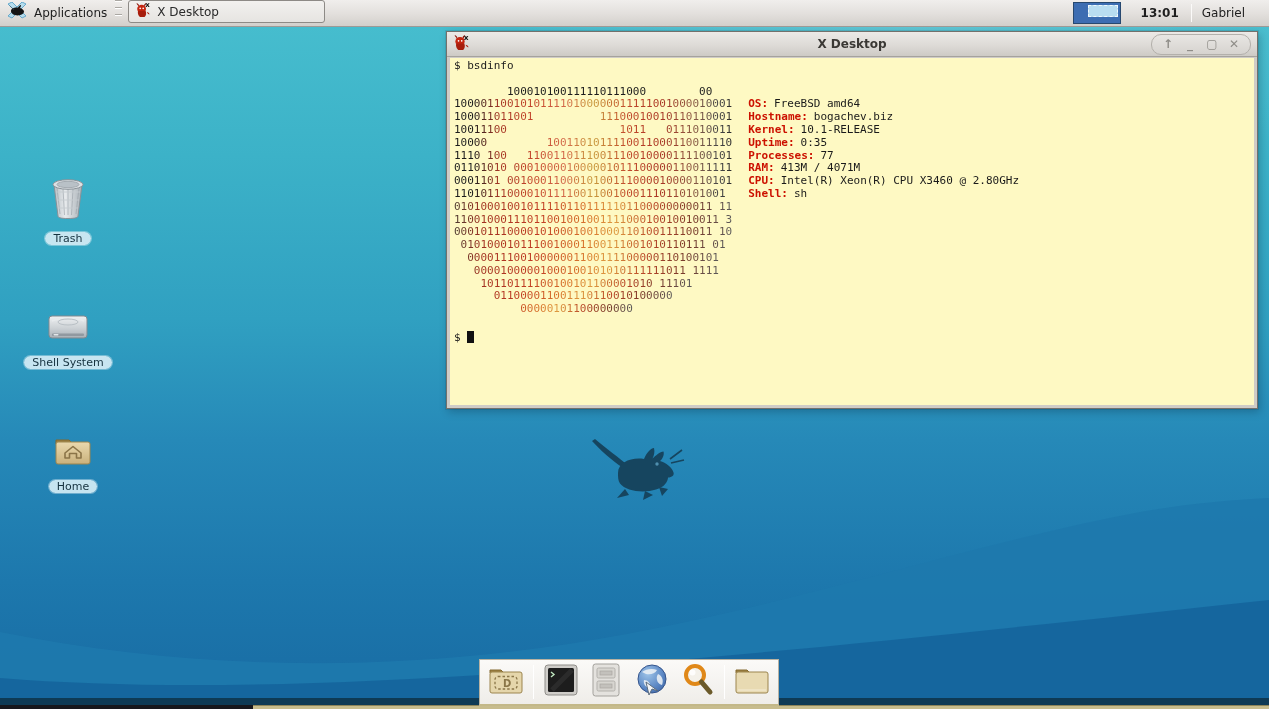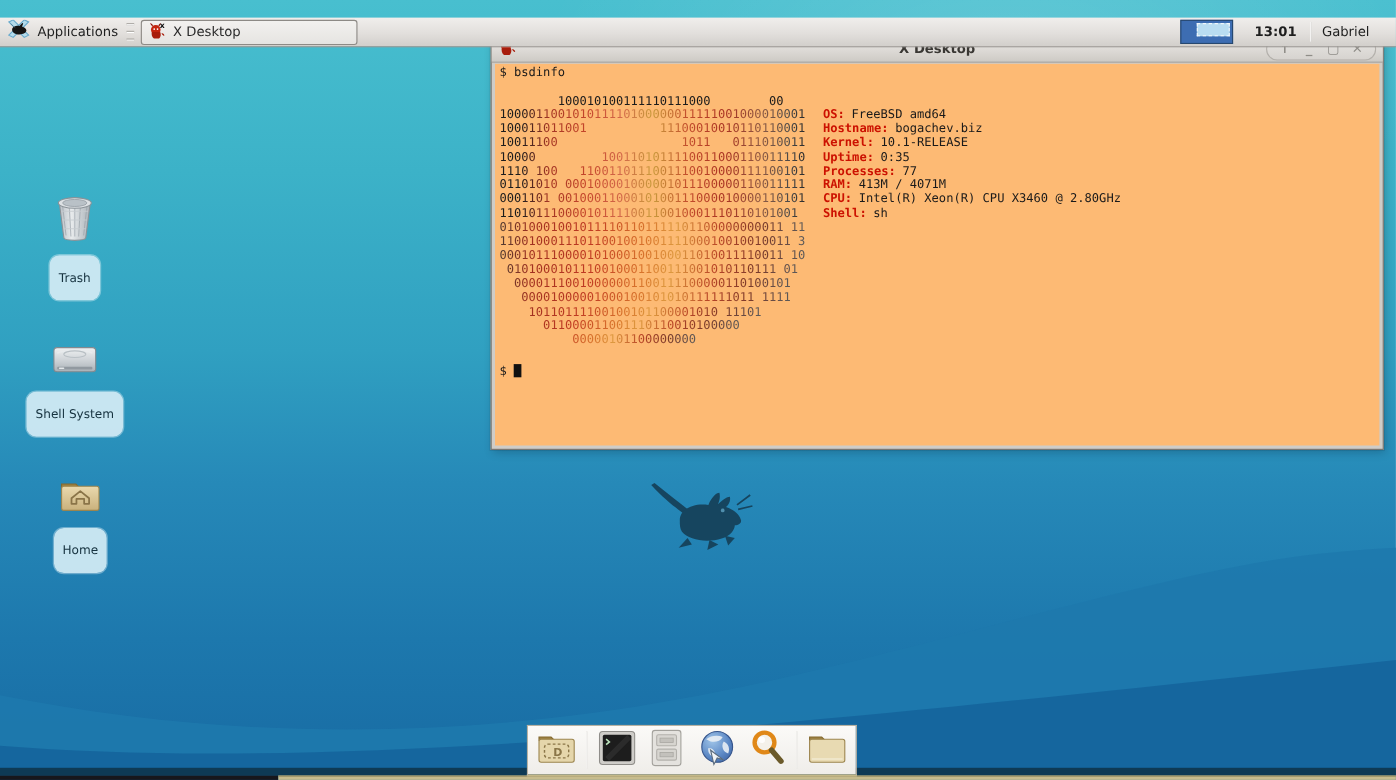--- a/index.html
+++ b/index.html
@@ -3,56 +3,56 @@
 <meta charset="utf-8">
 <style>
   * { margin:0; padding:0; box-sizing:border-box; }
   body { font-family:"DejaVu Sans", sans-serif; }
   .screen { position:relative; width:1269px; height:709px; overflow:hidden; background:linear-gradient(180deg,#48bfcf 0%,#3cb2c8 22%,#30a0c1 45%,#2689b8 62%,#1d78ad 82%,#186ba3 100%); }
   .wp-overlay { position:absolute; inset:0; z-index:1; pointer-events:none;
     background:radial-gradient(ellipse 700px 300px at 72% 6%, rgba(255,255,255,0.14), rgba(255,255,255,0) 60%); }
   svg.waves { position:absolute; inset:0; z-index:1; }
 
   
-  .panel { position:absolute; left:0; top:16px; width:100%; height:27px; z-index:10;
+  .panel { position:absolute; left:0; top:0; width:100%; height:27px; z-index:10;
     background:linear-gradient(180deg,#f0eeec 0%,#e2dfdc 55%,#d2cfcb 100%);
-    border-bottom:1px solid #9d9a96; display:flex; align-items:center; }
+    border-bottom:1px solid #9d9a96; display:flex; }
   .apps-btn { display:flex; align-items:center; gap:6px; padding:0 8px 0 6px; height:100%; cursor:default; }
   .apps-btn span.lbl { font-size:12px; color:#1e1e1e; }
   .grip { width:7px; height:16px; display:flex; flex-direction:column; justify-content:space-between; margin-right:4px; }
   .grip i { display:block; height:2px; background:#aaa7a2; border-bottom:1px solid #fff; }
   .task-btn { display:flex; align-items:center; gap:6px; width:197px; height:23px; margin-left:2px; padding:0 6px;
     background:linear-gradient(180deg,#f2f1ef 0%,#e6e4e1 100%); border:1px solid #8d8a86; border-radius:3px; }
   .task-btn span { font-size:12px; color:#2a2a2a; white-space:nowrap; overflow:hidden; }
   .panel-right { margin-left:auto; display:flex; align-items:center; height:100%; }
   .pager { width:48px; height:22px; background:#3d6db2; border:1px solid #27486f; position:relative; margin-right:10px; }
   .pager .mini-win { position:absolute; right:2px; top:2px; width:30px; height:12px; background:#b9ddf1; border:1px dashed #f2f8fb; }
   .clock { font-size:12px; color:#1e1e1e; padding:0 10px;font-weight:bold; }
   .vsep { width:1px; height:18px; background:#aba8a3; border-right:1px solid #fbfaf9; margin:0 2px; }
   .user { font-size:12px; color:#1e1e1e; padding:0 24px 0 8px; }
 
   
   .desk-icon { position:absolute; width:96px; display:flex; flex-direction:column; align-items:center; z-index:3; }
-  .desk-icon .pill { margin-top:6px; background:rgba(208,233,243,0.95); border-radius:9px; padding:14px 8px;
+  .desk-icon .pill { margin-top:6px; background:rgba(208,233,243,0.95); border-radius:9px; padding:0 8px;
     font-size:11px; color:#16323f; box-shadow:0 0 0 1px rgba(255,255,255,0.35); white-space:nowrap; }
 
   
   .mouse-logo { position:absolute; left:588px; top:436px; z-index:2; }
 
   
   .window { position:absolute; left:446px; top:31px; width:812px; height:378px; z-index:5;
     background:#cfccc7; border:1px solid #73716c; box-shadow:0 0 0 1px rgba(0,0,0,0.08), 2px 3px 8px rgba(0,20,40,0.25); }
   .titlebar { height:25px; background:linear-gradient(180deg,#eceae7 0%,#dcd9d5 60%,#cdcac5 100%);
     border-bottom:1px solid #a5a29d; display:flex; align-items:center; padding:0 6px; position:relative; }
   .titlebar .title { position:absolute; left:0; right:0; text-align:center; font-size:12px; font-weight:bold; color:#3a3834; }
   .win-controls { margin-left:auto; display:flex; align-items:center; gap:4px; background:linear-gradient(180deg,#e8e6e3,#d6d3cf);
     border:1px solid #b3b0ab; border-radius:10px; padding:1px 7px; z-index:1; }
   .win-btn { width:18px; height:17px; display:flex; align-items:center; justify-content:center;
     font-size:12px; font-weight:bold; color:#8f8d88; cursor:default; }
-  .term { position:absolute; left:3px; right:3px; top:26px; bottom:3px; background:#fdba74; overflow:hidden;
+  .term { position:absolute; left:3px; right:3px; top:26px; bottom:3px; background:#fef9c3; overflow:hidden;
     font-family:"DejaVu Sans Mono", monospace; font-size:11px; line-height:12.8px; color:#1a1a1a; padding:2px 0 0 4px; }
   .term-line { white-space:pre; }
   .term-label { color:#cc1100; font-weight:bold;margin-left:16px; }
   .term-value { padding-left:6px; }
   .art-plain { color:#1c1c1c; }
   .art-a, .art-b { color:#a33522;margin-top:48px; }
   @supports ((-webkit-background-clip:text) or (background-clip:text)) {
     .art-a { background:linear-gradient(90deg,#1c1c1c 0%,#1c1c1c 7%,#a33524 16%,#c4452a 28%,#d3694a 40%,#c89a3c 50%,#c24b2c 62%,#a93322 74%,#8c5a44 86%,#494949 95%,#2a2a2a 100%);
       -webkit-background-clip:text; background-clip:text; -webkit-text-fill-color:transparent; color:transparent; }
     .art-b { background:linear-gradient(90deg,#4a3a30 0%,#a03020 10%,#c03a22 30%,#d8742c 48%,#dd9a40 58%,#b84426 72%,#7a3a2a 86%,#5a5a5a 100%);

